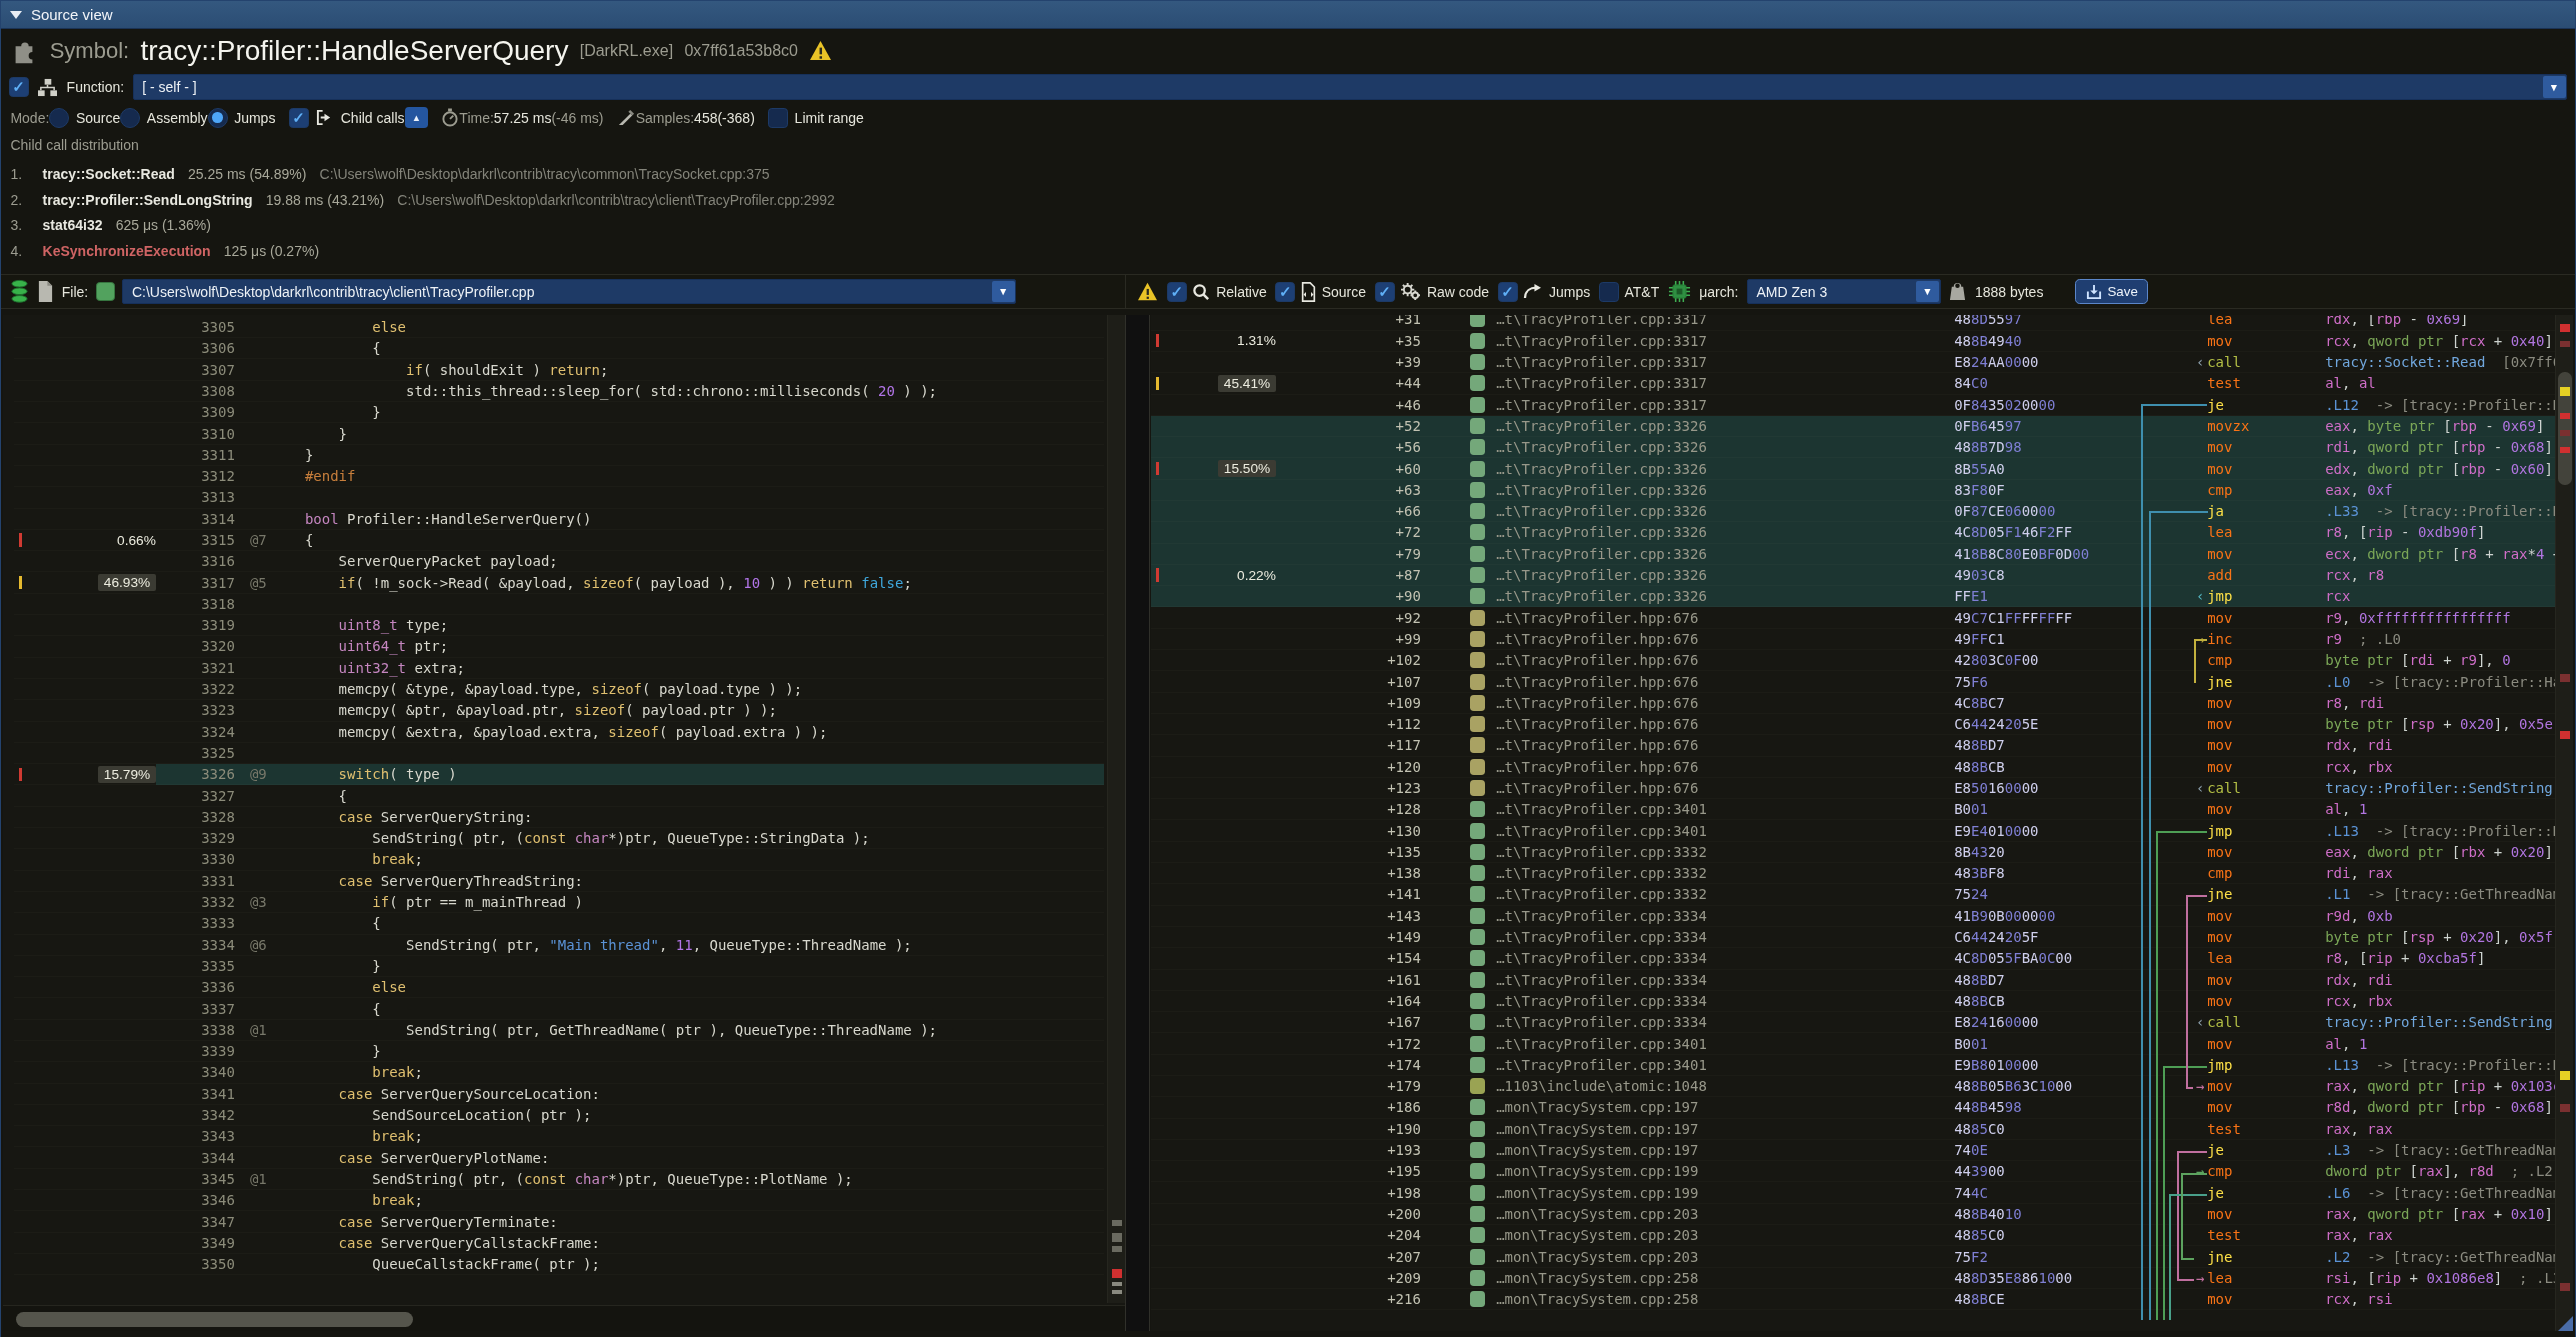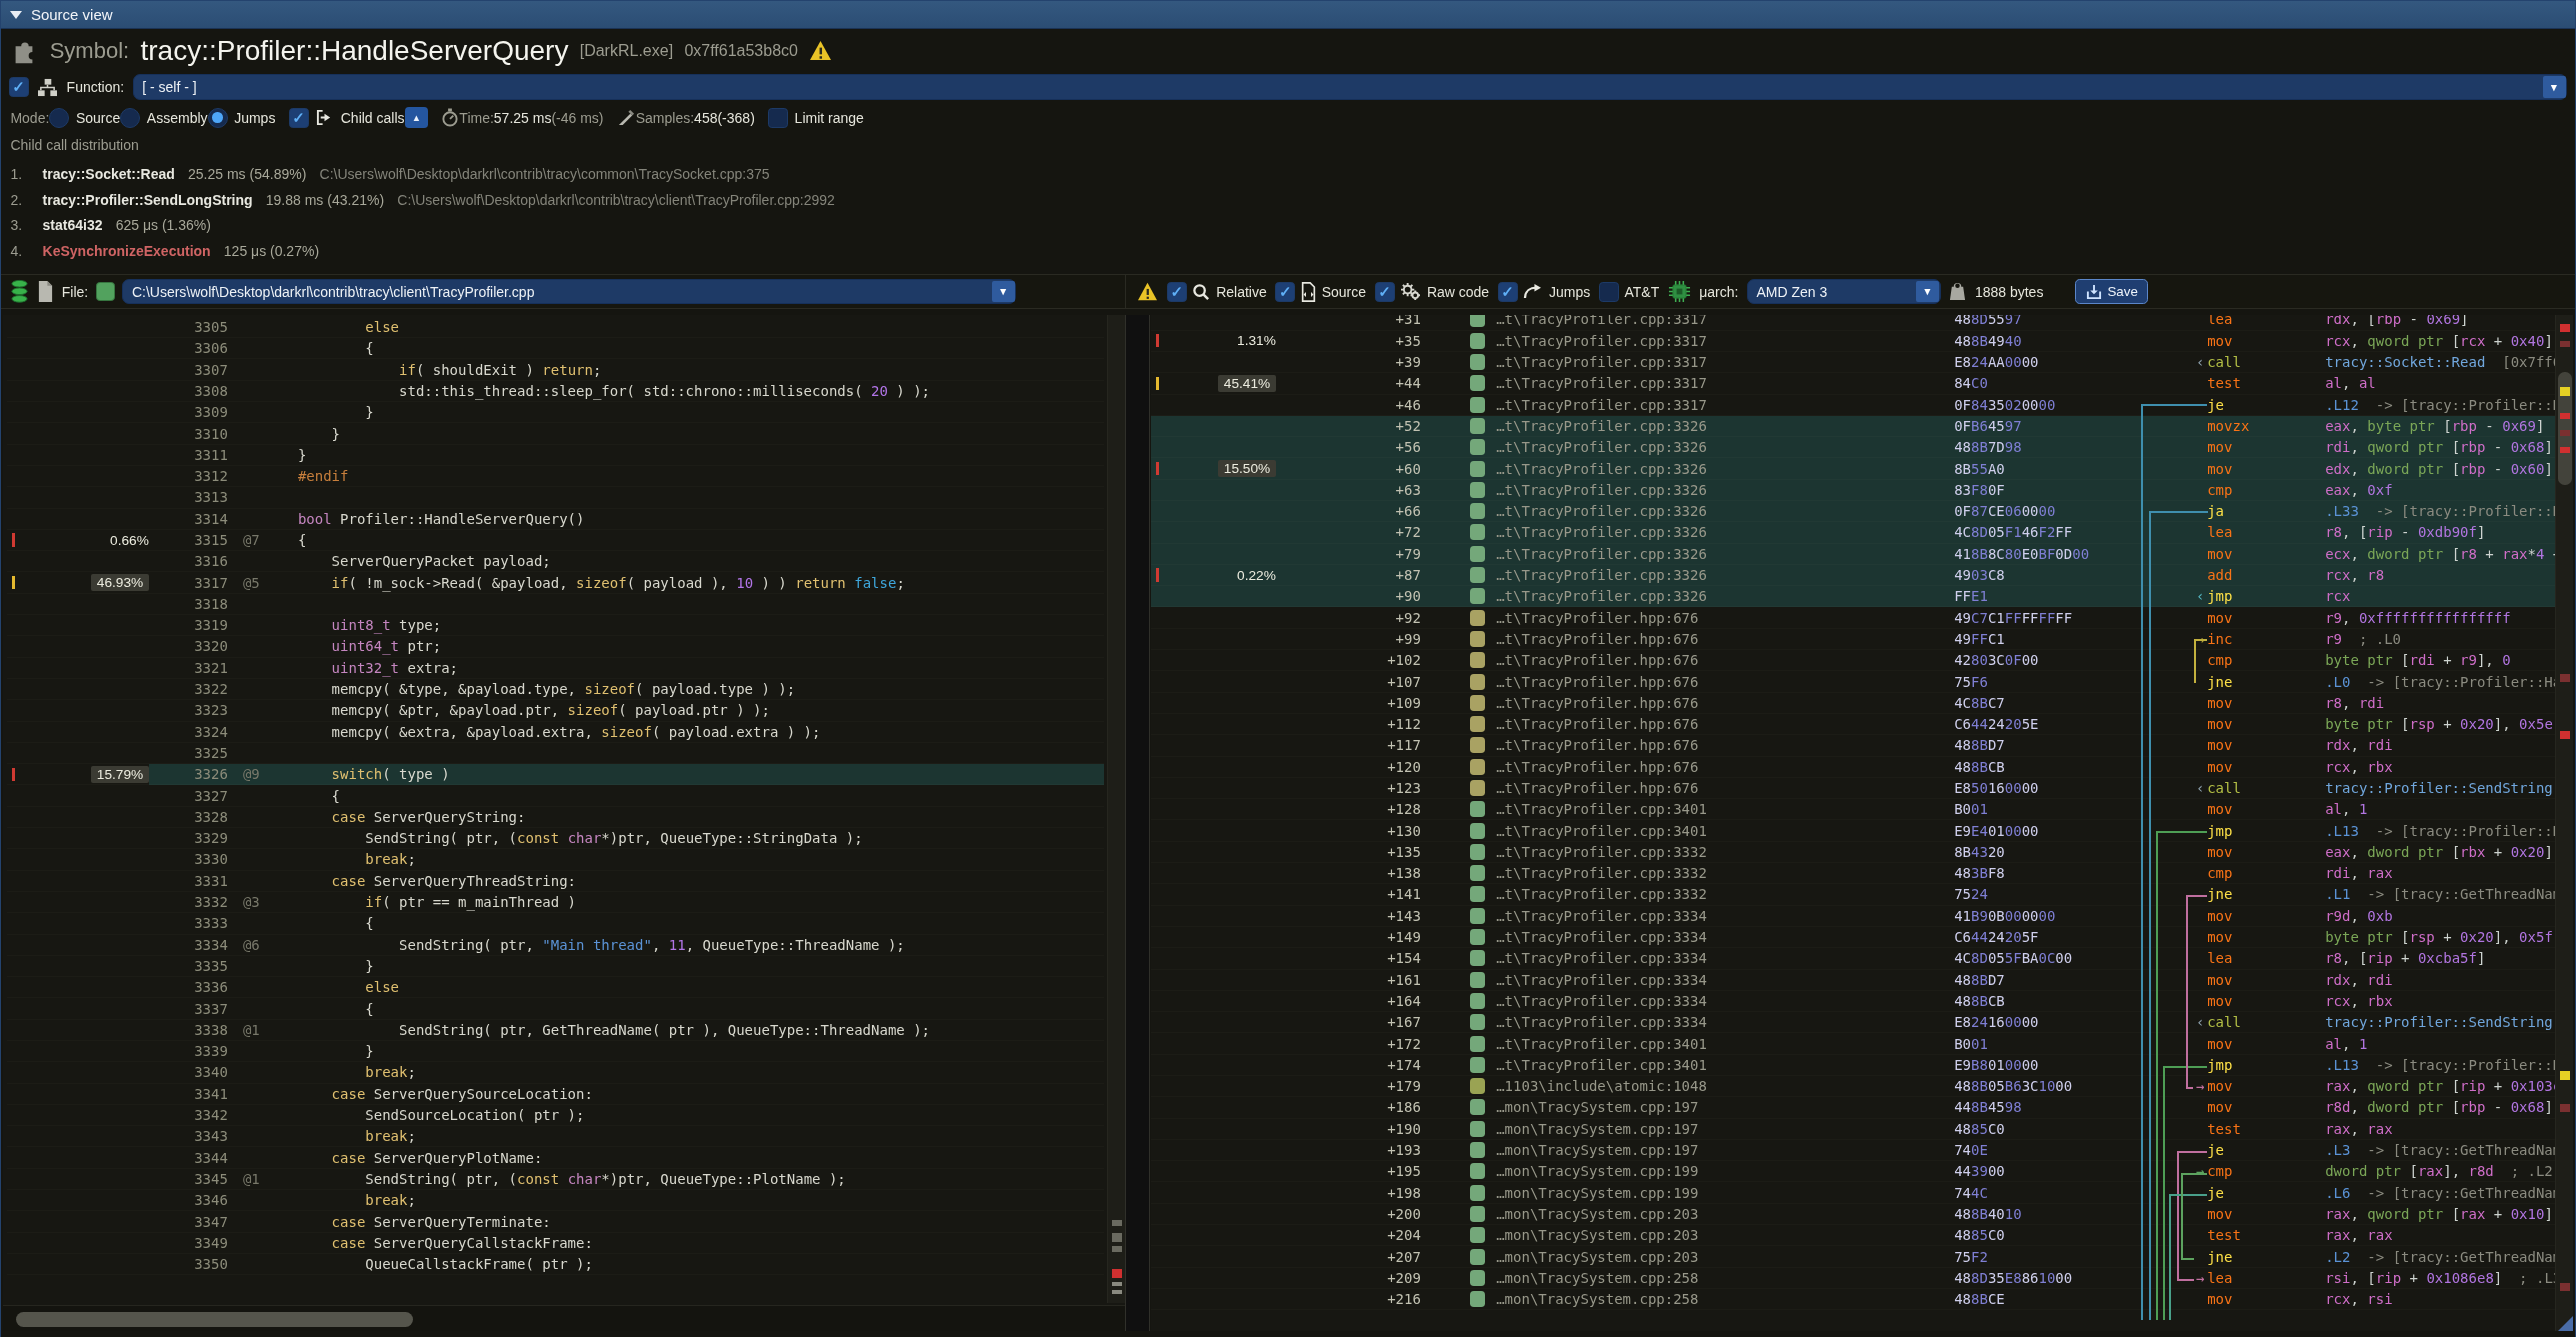--- a/index.html
+++ b/index.html
@@ -12,21 +12,21 @@
   .titlebar .ttl { color:#f2f5f9; font-size:15px; }
   
   .symrow { height:43px; display:flex; align-items:center; padding:0 9.4px; gap:11.3px; }
   .lbl-dim { color:#9c9c90; }
   .symrow .symlbl { font-size:22px; color:#9c9c90; }
   .symrow .symname { font-size:28px; color:#f4f4ee; }
   .symrow .symmod, .symrow .symaddr { font-size:16px; color:#9c9c90; }
   
   .fnrow { height:30px; display:flex; align-items:center; padding:0 7.6px; gap:8.5px; }
   .fnrow .combo { flex:1; }
-  .combo { background:#1e3a66; border:0.9px solid #16305a; height:25.5px; display:flex; align-items:center; padding:0 8.5px; color:#eef2f6; border-radius:7px; position:relative; }
+  .combo { background:#1e3a66; border:0.9px solid #16305a; height:25.5px; display:flex; align-items:center; padding:0 8.5px; color:#eef2f6; border-radius:2px; position:relative; }
   .combo .arrowbox { position:absolute; right:0.9px; top:0.9px; bottom:0.9px; width:23px; background:#2f5b9e; border-radius:1.9px; display:flex; align-items:center; justify-content:center; color:#fff; font-size:10.4px; }
   
   .cb { width:20px; height:20px; border-radius:3.8px; background:#152a4e; border:0.9px solid #1d3a66; display:inline-flex; align-items:center; justify-content:center; flex:none; }
   .cb.on { background:#1d3f74; }
   .cb.on::after { content:"✓"; color:#5fb0f7; font-weight:bold; font-size:15px; }
   .radio { width:20px; height:20px; border-radius:50%; background:#152a4e; border:0.9px solid #1d3a66; display:inline-flex; align-items:center; justify-content:center; flex:none; }
   .radio.sel::after { content:""; width:10.4px; height:10.4px; border-radius:50%; background:#4ea6f8; }
   
   .moderow { height:31px; display:flex; align-items:center; padding:0 9.4px; gap:0; }
   .moderow .grp { display:flex; align-items:center; gap:6.6px; }
@@ -48,21 +48,21 @@
   .asmhdr { flex:1; display:flex; align-items:center; gap:8.5px; padding:0 5.7px 0 11.3px; border-left:0.9px solid #2a2a22; height:100%; }
   .asmhdr .item { display:flex; align-items:center; gap:5.7px; }
   .uarch { width:194px; }
   .savebtn { display:flex; align-items:center; gap:5.7px; background:#1f3e71; border:0.9px solid #5b86c9; border-radius:4.7px; height:24.6px; padding:0 9.4px; color:#eef4fb; }
   
   .panes { position:absolute; top:314px; bottom:5.7px; left:1.9px; right:1.9px; }
   .srcpane { position:absolute; left:0; top:0; bottom:0; width:1122px; background:#171712; overflow:hidden; }
   .gap2 { position:absolute; left:1122px; width:25.5px; top:0; bottom:0; background:#101010; border-left:0.9px solid #30302a; border-right:0.9px solid #30302a; }
   .asmpane { position:absolute; left:1148px; right:0; top:0; bottom:0; background:#171712; overflow:hidden; }
   
-  .srows { position:absolute; top:1.9px; left:4px; right:21px; }
+  .srows { position:absolute; top:1.9px; left:11px; right:21px; }
   .srow { height:21.3px; display:flex; align-items:center; border-bottom:0.9px solid rgba(200,200,170,0.03); position:relative; }
   .srow.hl { background:linear-gradient(90deg, rgba(0,0,0,0) 142px, #1c3531 142px); }
   .s-pct { width:142px; flex:none; text-align:right; position:relative; color:#ececdf; font-size:13.7px; }
   .s-num { width:79px; flex:none; text-align:right; color:#8c8c7a; font-family:"DejaVu Sans Mono", monospace; }
   .s-addr { width:70px; flex:none; padding-left:15px; color:#78786a; font-family:"DejaVu Sans Mono", monospace; }
   .s-code { flex:1; font-family:"DejaVu Sans Mono", monospace; font-size:14px; color:#d8d8ce; white-space:pre; }
   .pbar { position:absolute; left:4.7px; top:0.9px; bottom:0.9px; width:3.8px; }
   .pbar.red { background:#d03a32; } .pbar.yel { background:#e5b92f; }
   .pval.box { background:#3b3b33; padding:0.9px 5.7px; border-radius:1.9px; }
   

